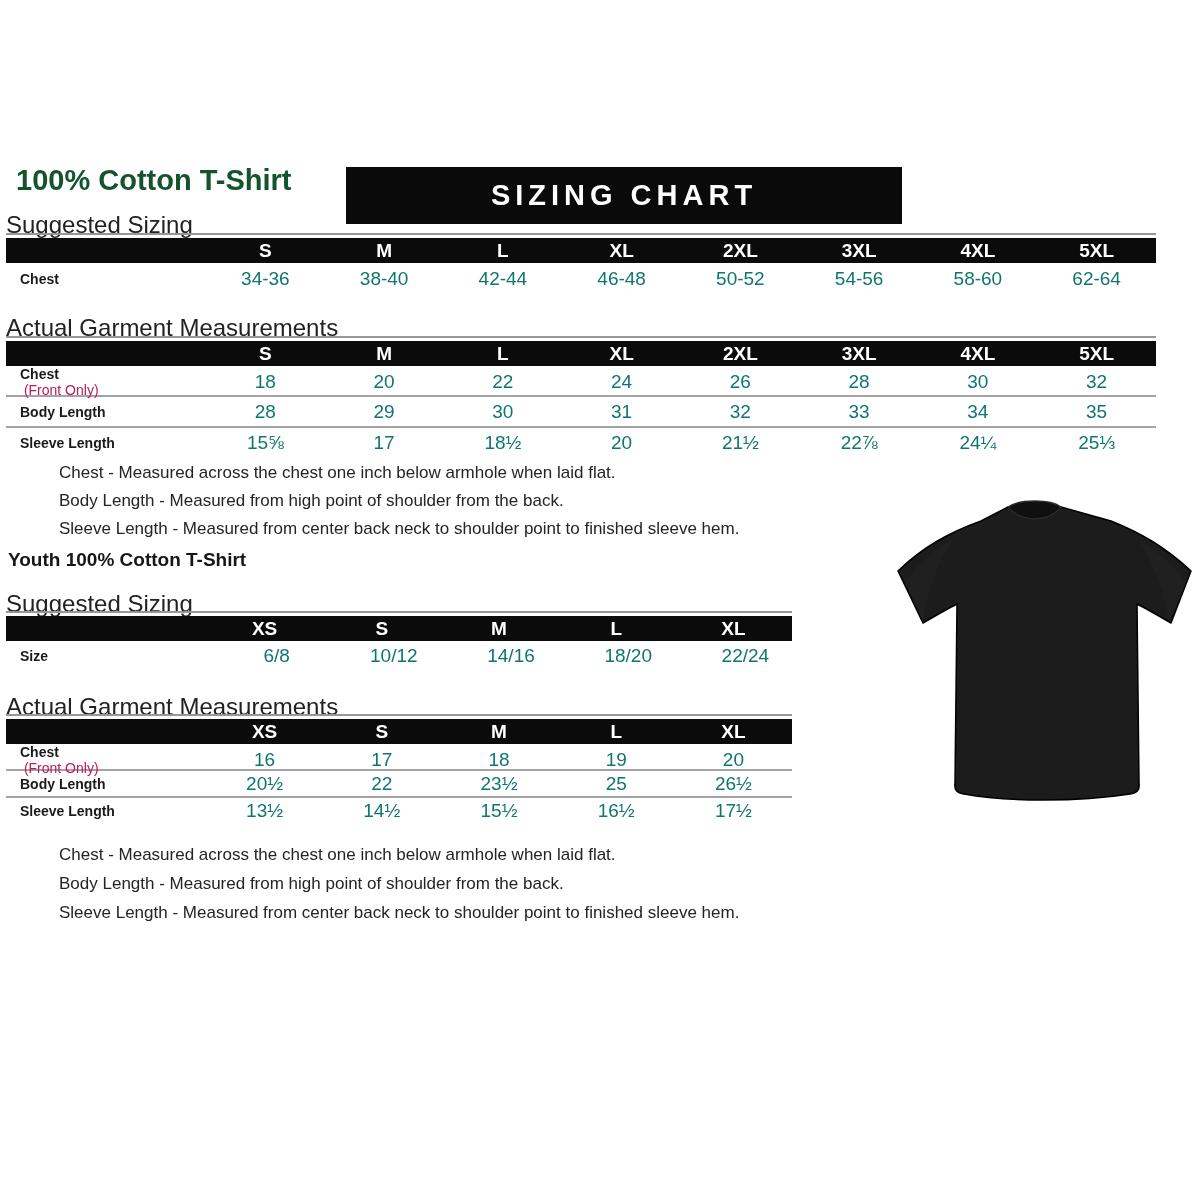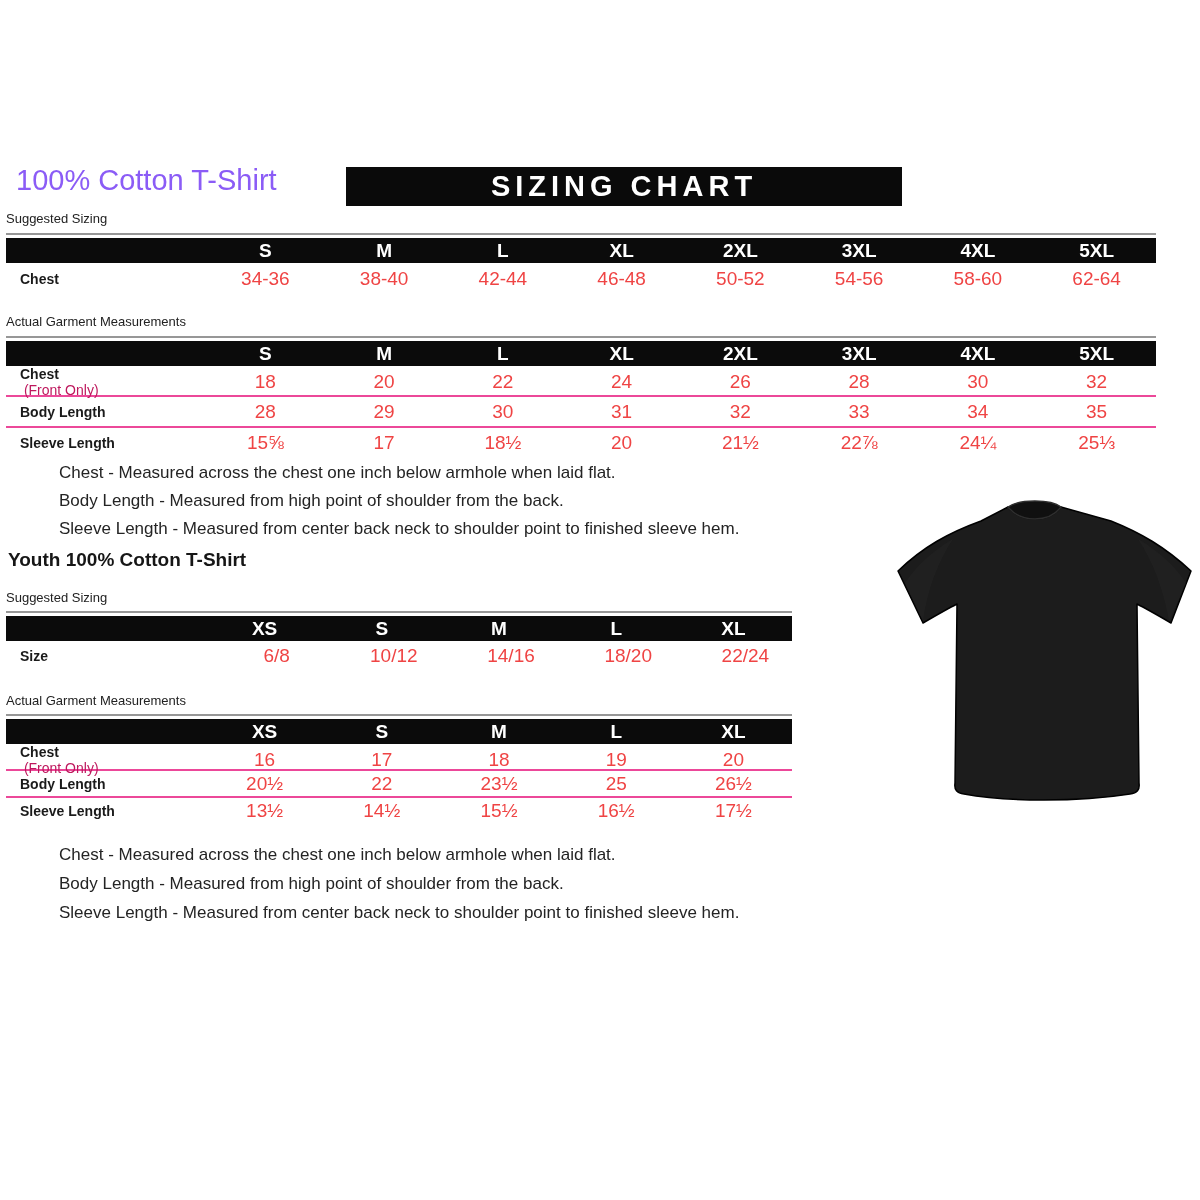--- a/index.html
+++ b/index.html
@@ -7,67 +7,67 @@
     position: relative;
     width: 1200px;
     height: 1200px;
     background: #ffffff;
     font-family: "Liberation Sans", "DejaVu Sans", sans-serif;
     color: #1c1c1c;
     overflow: hidden;
   }
   .adult-title {
     position: absolute; left: 16px; top: 164px;
-    font-size: 29px; font-weight: 400; color: #8b5cf6;
+    font-size: 29px; font-weight: 700; color: #14532d;
     white-space: nowrap;
   }
   .youth-title {
     position: absolute; left: 8px; top: 549px;
     font-size: 19px; font-weight: 700; color: #161616;
     white-space: nowrap;
   }
   .banner {
     position: absolute; left: 346px; top: 167px;
-    width: 556px; height: 39px;
+    width: 556px; height: 57px;
     background: #0a0a0a;
     display: flex; align-items: center; justify-content: center;
   }
   .banner span {
     color: #ffffff; font-size: 29px; font-weight: 700;
     letter-spacing: 5px; white-space: nowrap;
   }
   .sec-label {
     position: absolute; left: 6px;
-    font-size: 13px; color: #222222; white-space: nowrap;
+    font-size: 24px; color: #222222; white-space: nowrap;
   }
   
   .sizing-table {
     position: absolute; left: 6px;
     border-top: 2px solid #979797;
   }
   .w-adult { width: 1150px; }
   .w-youth { width: 786px; }
   .st-head {
     display: grid; margin-top: 3px; height: 25px;
     background: #0b0b0b; align-items: center;
   }
   .st-hcell {
     color: #ffffff; font-size: 19px; font-weight: 700;
     text-align: center; line-height: 25px;
   }
   .st-row { display: grid; align-items: center; background: #ffffff; }
-  .st-row + .st-row { border-top: 2px solid #ec4899; }
+  .st-row + .st-row { border-top: 2px solid #a3a3a3; }
   .r31 .st-row { height: 31px; }
   .r30 .st-row { height: 30px; gap: 24px; }
   .r29 .st-row { height: 29px; }
   .r25 .st-row { height: 25px; }
   .st-lcell { padding-left: 14px; font-size: 14px; white-space: nowrap; }
   .lbl-bold { font-weight: 700; color: #1a1a1a; }
   .lbl-normal { font-weight: 400; color: #be185d; }
-  .st-cell { text-align: center; font-size: 19px; color: #ef4444; }
+  .st-cell { text-align: center; font-size: 19px; color: #0f766e; }
   
   .notes {
     position: absolute; left: 15px;
     font-size: 17px; color: #242424; margin-left: 44px;
   }
   .notes .note-line { white-space: nowrap; }
   .notes-adult { top: 459px; }
   .notes-adult .note-line { line-height: 28px; }
   .notes-youth { top: 840px; }
   .notes-youth .note-line { line-height: 29px; }

